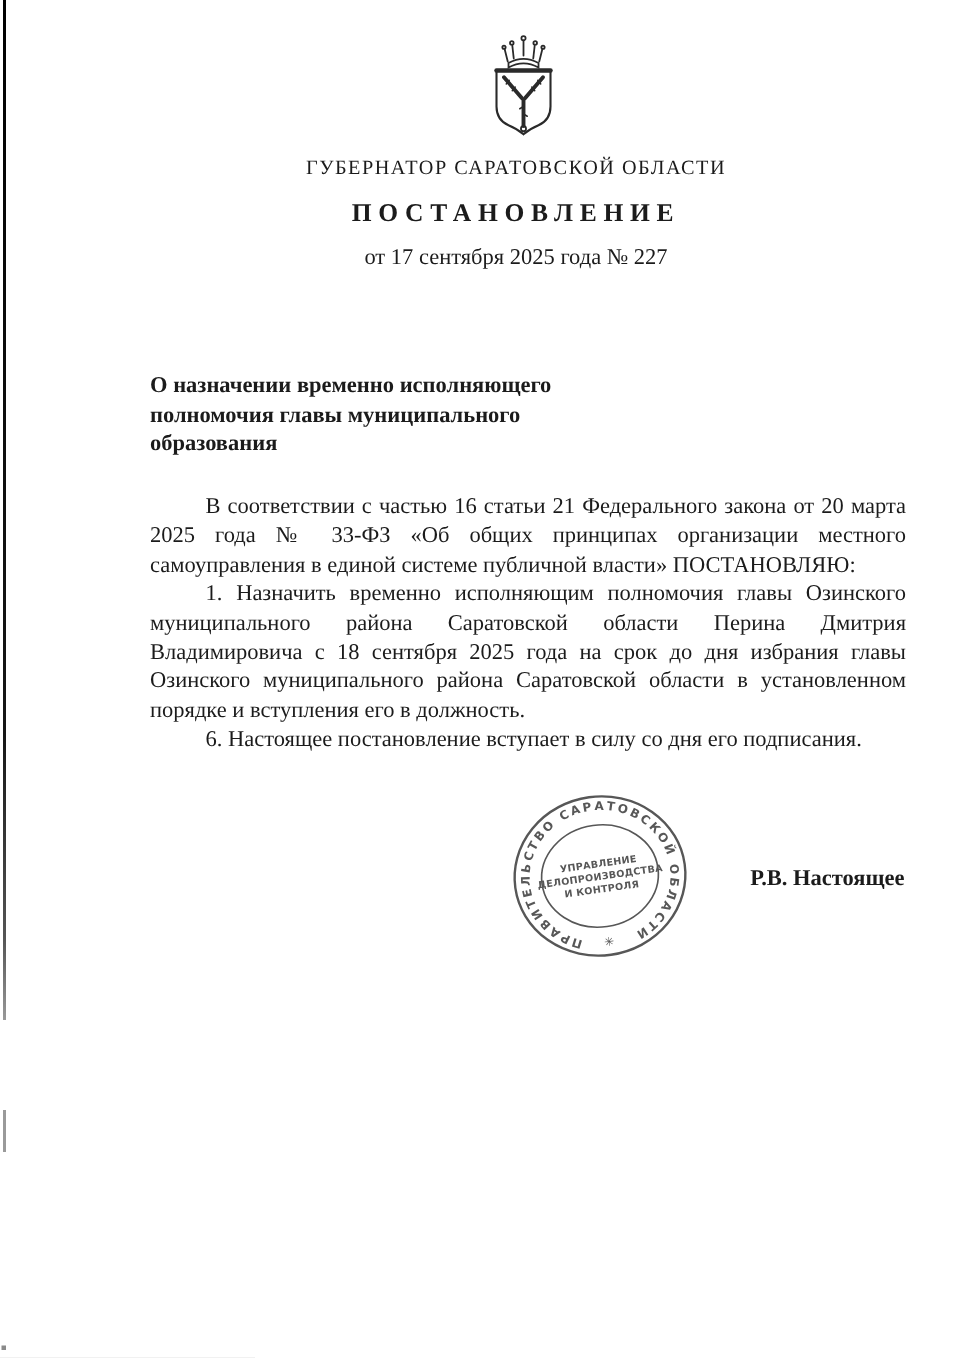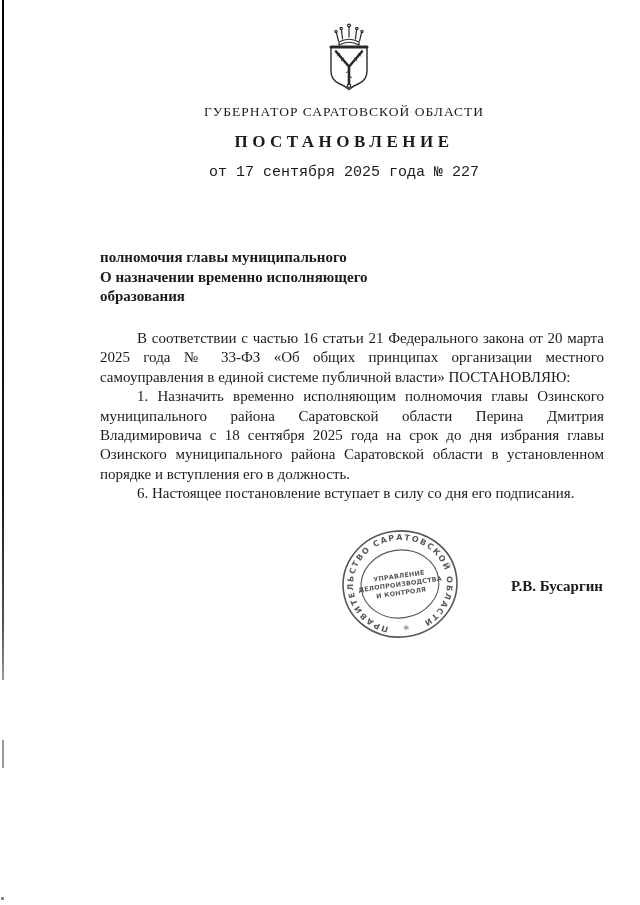--- a/index.html
+++ b/index.html
@@ -18,21 +18,21 @@
   .edge-line-low{position:absolute;left:2px;top:740px;width:2px;height:28px;background:#9a9a9a;}
   .edge-dot{position:absolute;left:1px;top:897px;width:3px;height:3px;background:#8a8a8a;}
 
   
   .coa{position:absolute;left:328px;top:21px;width:42px;height:72px;}
 
   
   .hdr{position:absolute;left:88px;width:512px;text-align:center;}
   .org-name{top:104px;font-size:13.5px;letter-spacing:1px;}
   .doc-type{top:132px;font-size:17px;font-weight:bold;letter-spacing:4.5px;}
-  .date-line{top:164px;font-size:15px;font-family:Liberation Mono, monospace;}
+  .date-line{top:164px;font-size:15px;}
   .city-line{top:196px;font-size:10px;}
 
   
   .subject{position:absolute;left:100px;top:248px;width:330px;
     font-size:15px;font-weight:bold;line-height:19.5px;}
 
   
   .body-text{position:absolute;left:100px;top:329px;width:504px;
     font-size:15px;line-height:19.4px;text-align:justify;}
   .body-text p{margin:0;text-indent:37px;}
@@ -94,32 +94,32 @@
         <circle cx="21" cy="64.8" r="1.7"></circle>
       </g>
     </svg>
   </div>
 
   <div class="hdr org-name">ГУБЕРНАТОР САРАТОВСКОЙ ОБЛАСТИ</div>
   <div class="hdr doc-type">ПОСТАНОВЛЕНИЕ</div>
   <div class="hdr date-line">от 17 сентября 2025 года № 227</div>
 
   <div class="subject">
+    <div>О назначении временно исполняющего</div>
     <div>полномочия главы муниципального</div>
-    <div>О назначении временно исполняющего</div>
     <div>образования</div>
   </div>
 
   <div class="body-text">
     <p>В соответствии с частью 16 статьи 21 Федерального закона от 20 марта 2025 года № 33-ФЗ «Об общих принципах организации местного самоуправления в единой системе публичной власти» ПОСТАНОВЛЯЮ:</p>
     <p>1. Назначить временно исполняющим полномочия главы Озинского муниципального района Саратовской области Перина Дмитрия Владимировича с 18 сентября 2025 года на срок до дня избрания главы Озинского муниципального района Саратовской области в установленном порядке и вступления его в должность.</p>
     <p>6. Настоящее постановление вступает в силу со дня его подписания.</p>
   </div>
 
-  <div class="sig-name">Р.В. Бусаргин</div>
+  <div class="sig-name">Р.В. Настоящее</div>
 
   <div class="stamp">
     <svg viewBox="0 0 124 116" width="124" height="116">
       <g color="#3a3a3a" transform="rotate(-8 62 57)">
         <ellipse cx="62" cy="57" rx="57" ry="53" fill="none" stroke="currentColor" stroke-width="1.6"></ellipse>
         <ellipse cx="62" cy="57" rx="39" ry="34" fill="none" stroke="currentColor" stroke-width="1.1"></ellipse>
         <defs>
           <path id="ringPath" d="M62,101 a47,44 0 1 1 0.01,0"></path>
         </defs>
         <text class="ring-t" fill="currentColor">

